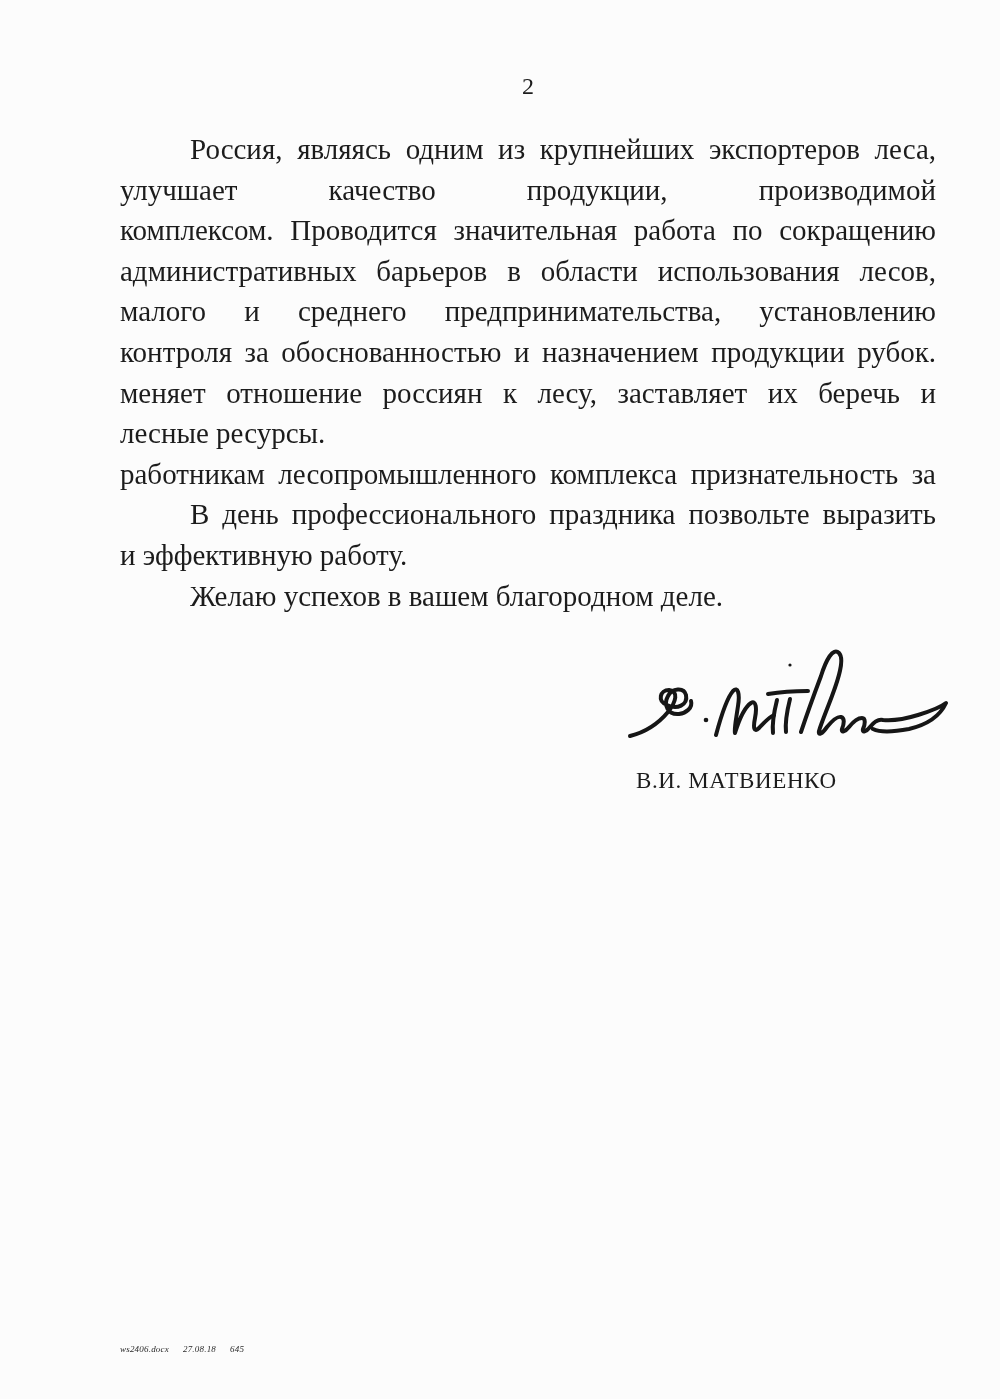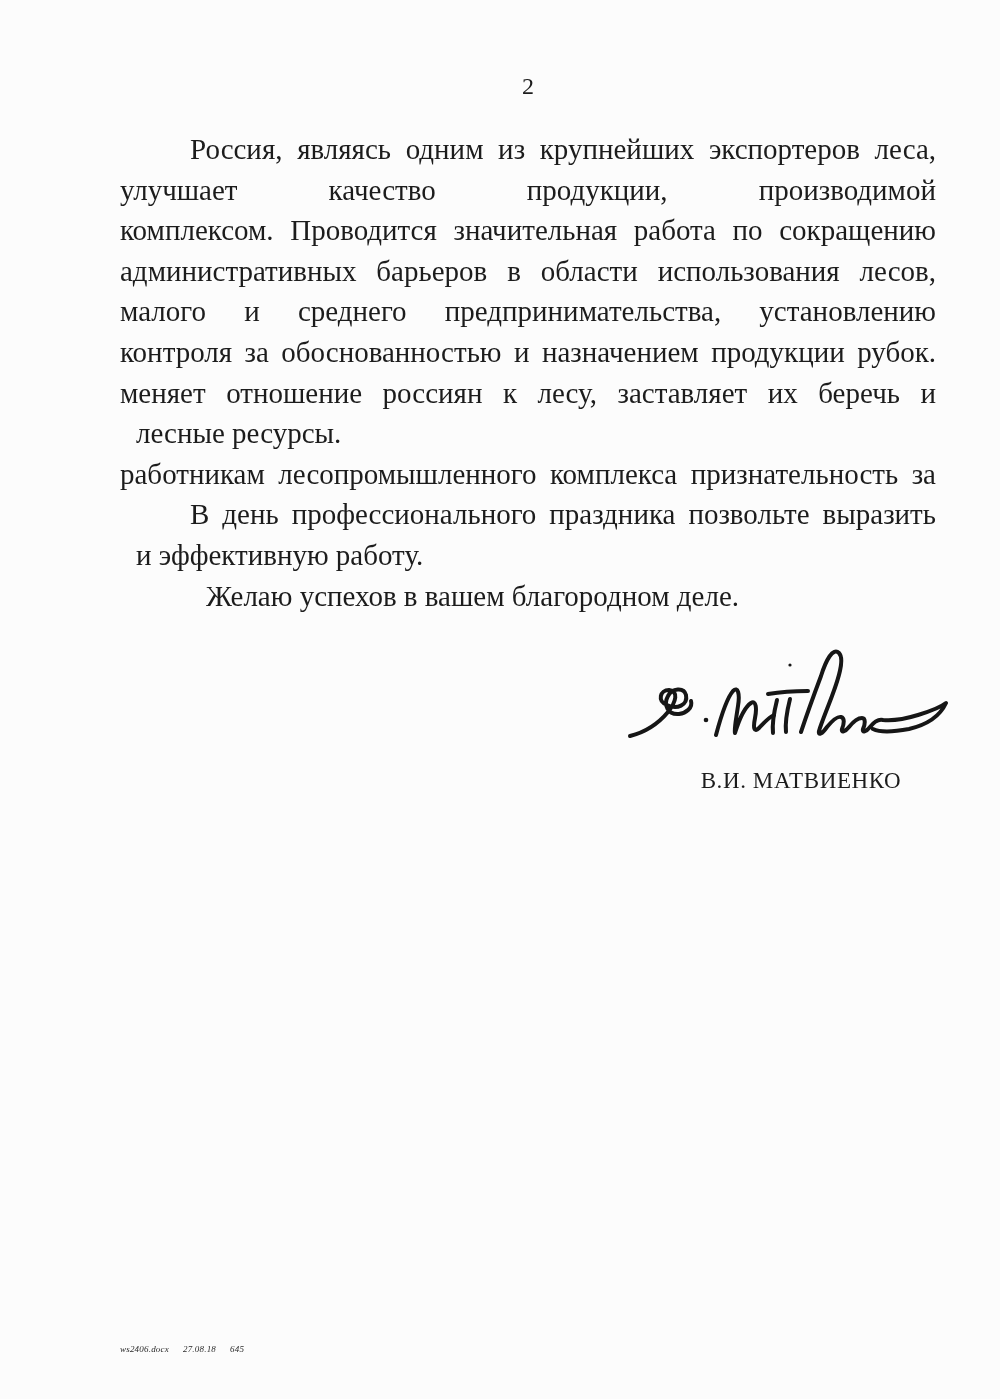--- a/index.html
+++ b/index.html
@@ -21,33 +21,33 @@
     position:absolute;top:129px;left:120px;width:816px;
     font-size:29px;line-height:40.6px;
   }
   .line{
     text-align:justify;
     text-align-last:justify;
     -moz-text-align-last:justify;
     height:40.6px;overflow:hidden;
   }
   .line.indent{text-indent:70px;}
-  .line.last{text-align-last:left;margin-left:16px;-moz-text-align-last:left;}
+  .line.last{text-align-last:left;-moz-text-align-last:left;}
   .signature-svg{
     position:absolute;top:632px;left:622px;
     width:326px;height:118px;
   }
   .signature-svg path{
     fill:none;stroke:#161616;stroke-width:4;
     stroke-linecap:round;stroke-linejoin:round;
   }
   .signature-svg circle{fill:#161616;}
   .sig-name{
     position:absolute;top:768px;left:636px;width:330px;
-    text-align:center;font-size:23px;letter-spacing:0.6px;
+    text-align:left;font-size:23px;letter-spacing:0.6px;
     white-space:nowrap;
   }
   .footer{
     position:absolute;top:1344px;left:120px;
     font-size:9px;color:#2a2a2a;letter-spacing:0.2px;font-style:italic;
   }
   .footer span{margin-right:14px;}
 </style>
 </head>
 <body>

